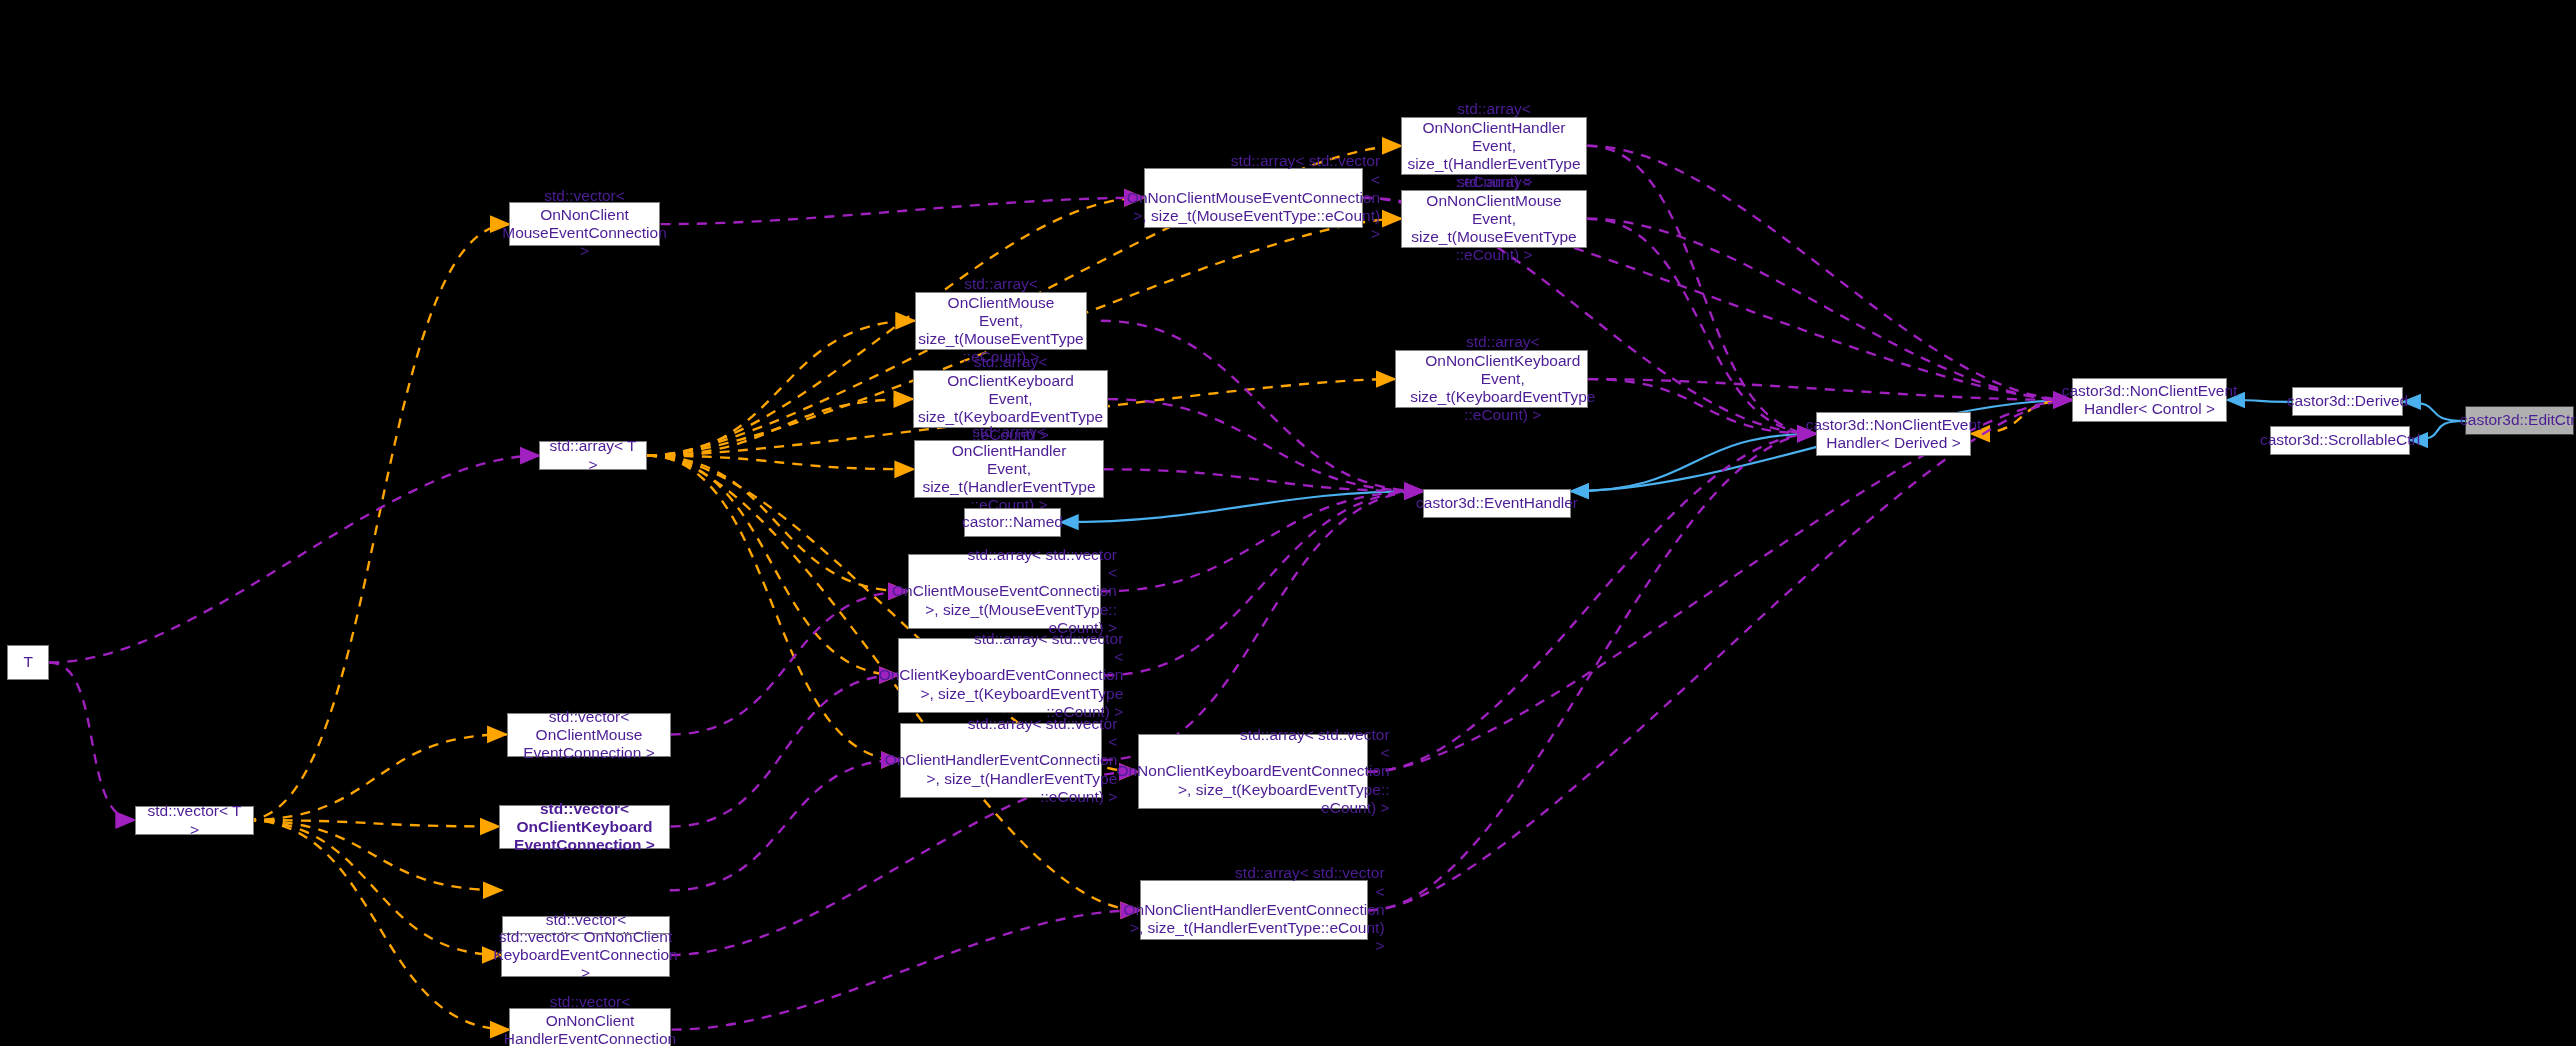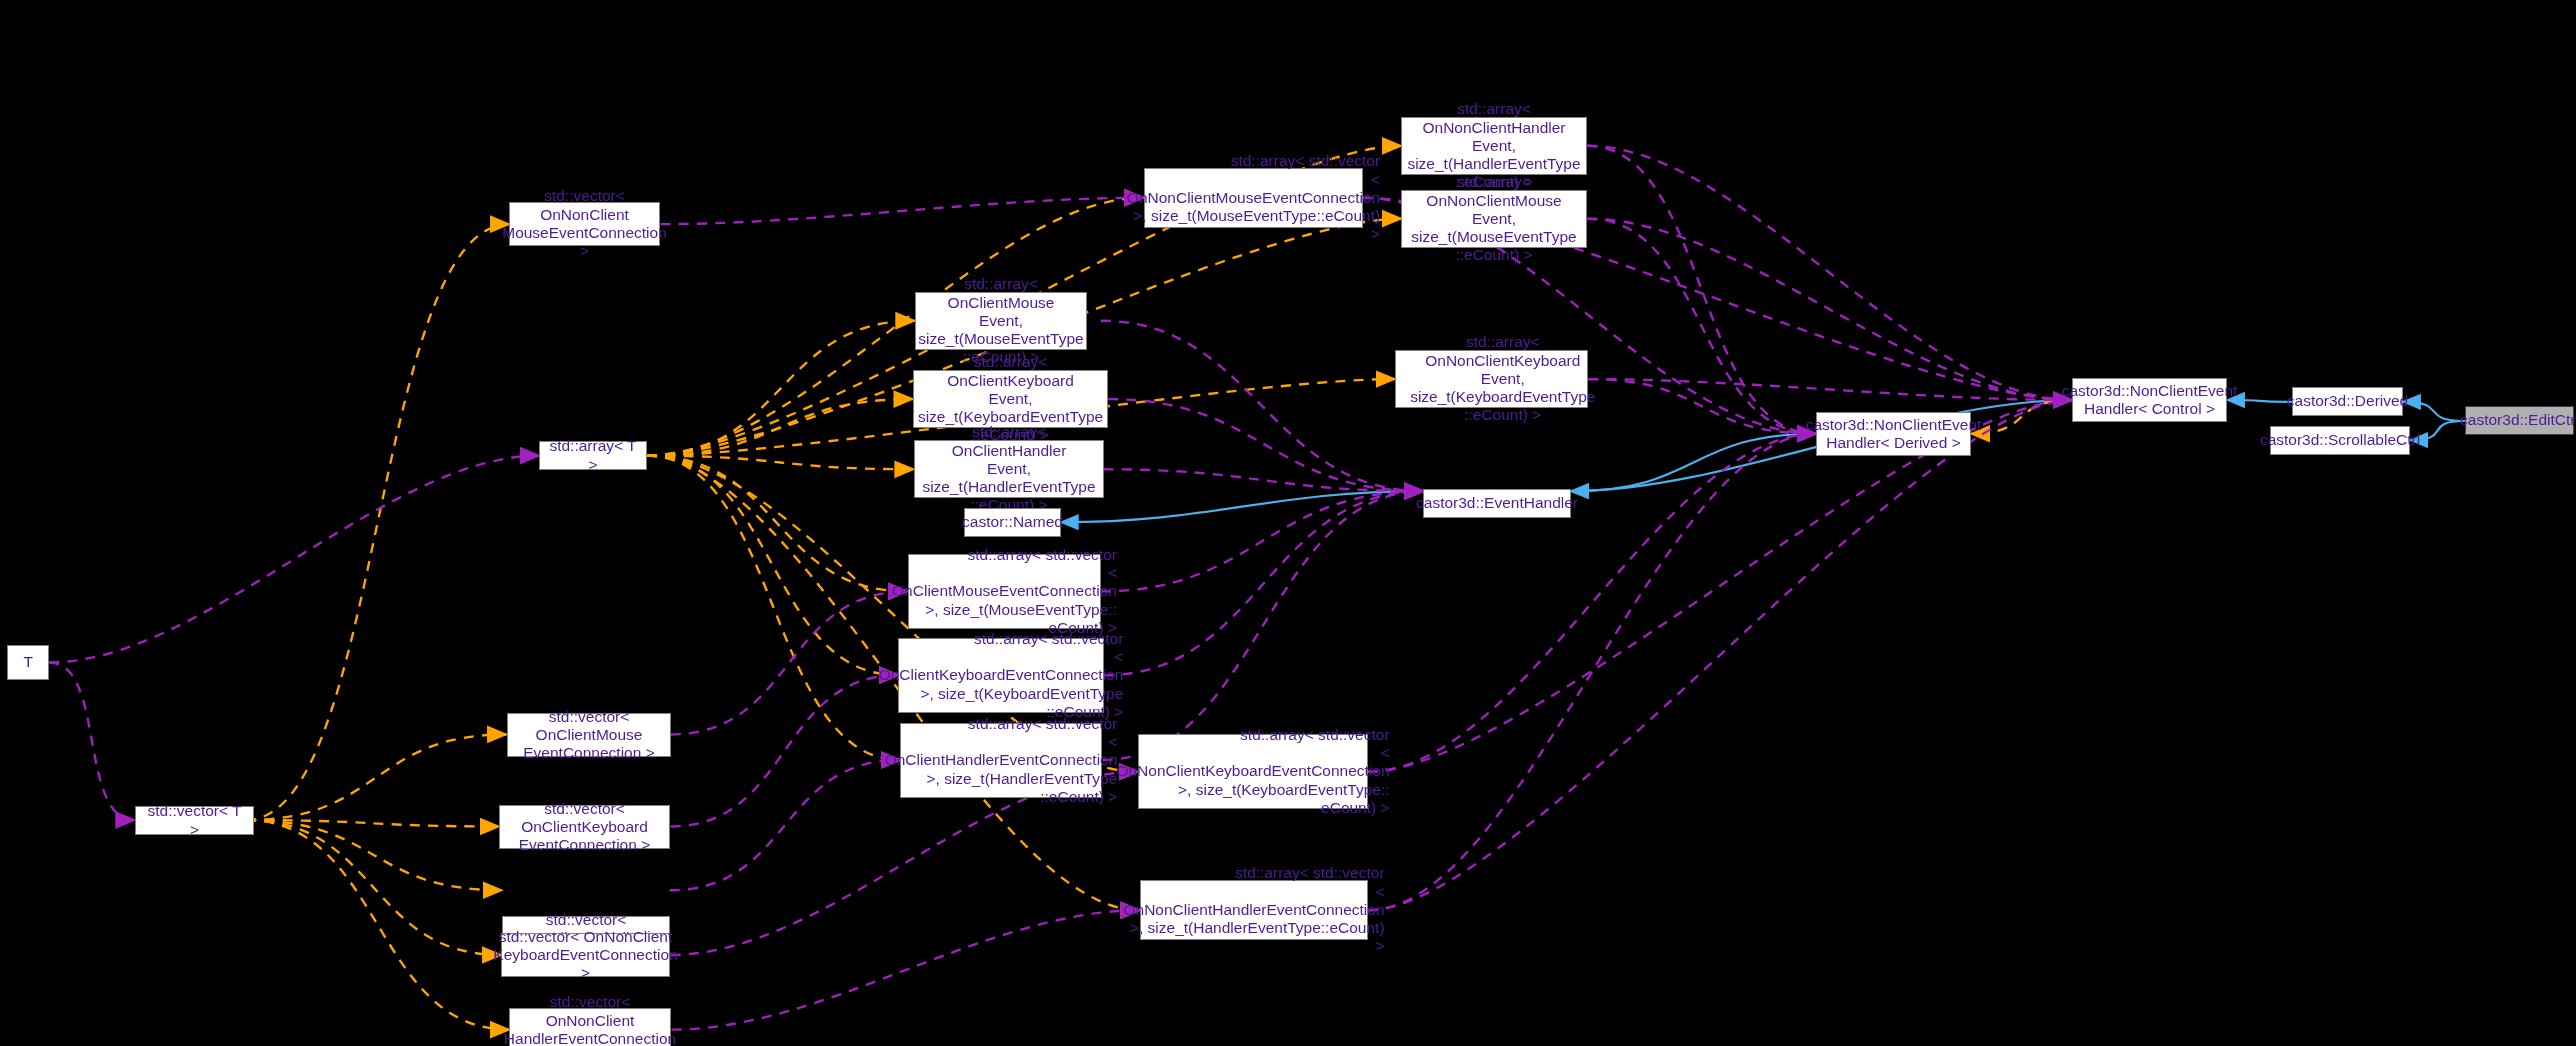--- a/index.html
+++ b/index.html
@@ -118,21 +118,21 @@
       </g>
   </svg>
   <div id="node-layer">
       <div class="node" style="left: 7.3px; top: 645px; width: 42px; height: 35px;">T</div>
       <div class="node" style="left: 135px; top: 806px; width: 119px; height: 29px;">std::vector&lt; T &gt;</div>
       <div class="node" style="left: 539px; top: 441px; width: 108px; height: 29px;">std::array&lt; T &gt;</div>
       <div class="node" style="left: 509px; top: 202px; width: 151px; height: 44px;">std::vector&lt; OnNonClient
 MouseEventConnection &gt;</div>
       <div class="node" style="left: 507px; top: 713px; width: 164px; height: 44px;">std::vector&lt; OnClientMouse
 EventConnection &gt;</div>
-      <div class="node" style="left: 499px; top: 805px; width: 171px; height: 44px;">std::vector&lt; OnClientKeyboard
+      <div class="node" style="left: 499px; top: 805px; width: 171px; height: 44px; font-weight: bold;">std::vector&lt; OnClientKeyboard
 EventConnection &gt;</div>
       <div class="node" style="left: 502px; top: 916px; width: 168px; height: 44px;">std::vector&lt; OnClientHandler
 EventConnection &gt;</div>
       <div class="node" style="left: 501px; top: 933px; width: 169px; height: 44px;">std::vector&lt; OnNonClient
 KeyboardEventConnection &gt;</div>
       <div class="node" style="left: 509px; top: 1008px; width: 162px; height: 44px;">std::vector&lt; OnNonClient
 HandlerEventConnection &gt;</div>
       <div class="node" style="left: 915px; top: 292px; width: 172px; height: 58px;">std::array&lt; OnClientMouse
 Event, size_t(MouseEventType
 ::eCount) &gt;</div>

